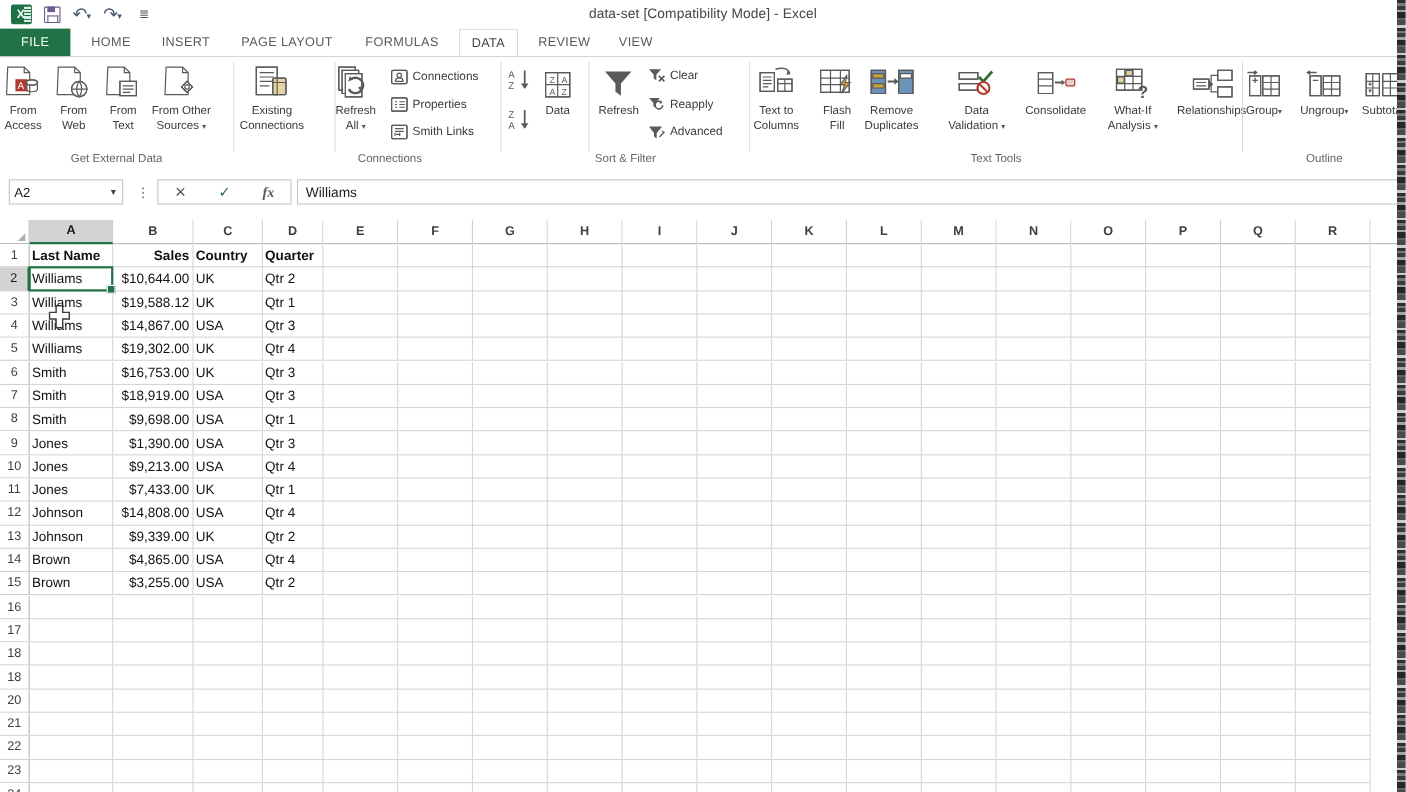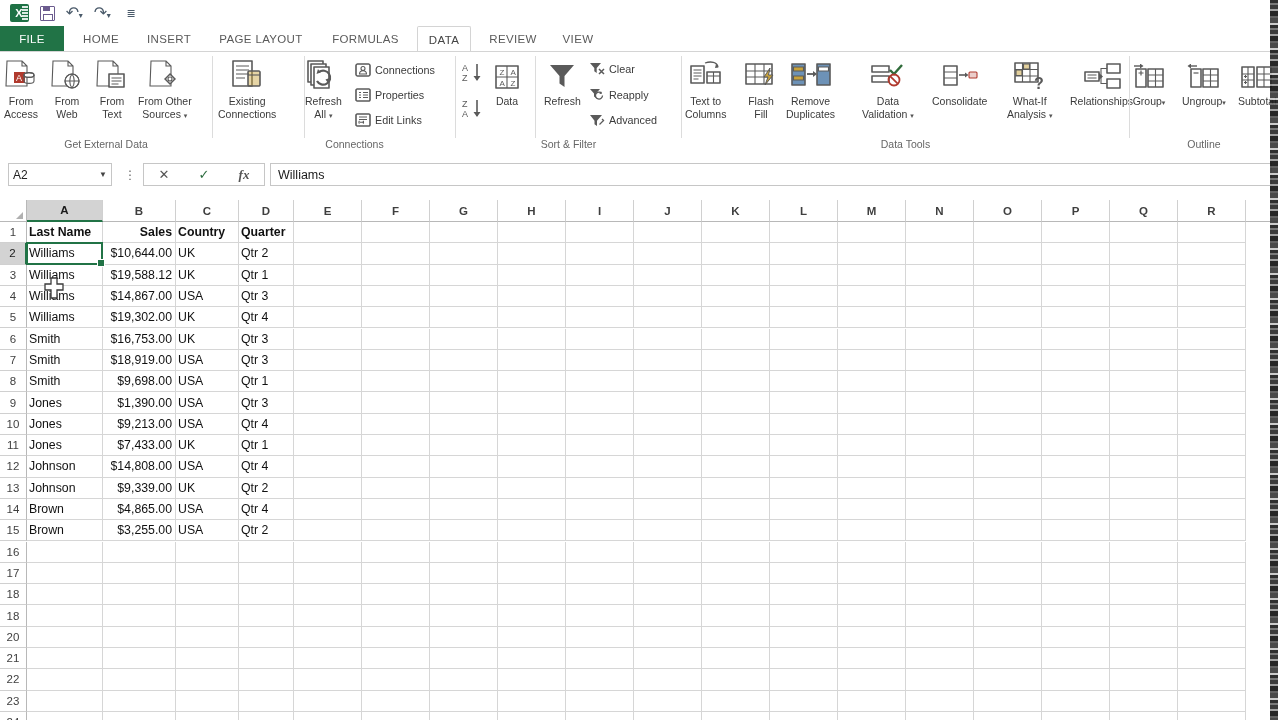--- a/index.html
+++ b/index.html
@@ -193,20 +193,21 @@
           <span class="mini-caret">▼</span>
       </div>
       <div class="qat-btn">
         <span class="arrow-glyph">↷</span>
           <span class="mini-caret">▼</span>
       </div>
       <div class="qat-btn">
         <span class="qat-more">≣</span>
       </div>
     </div>
+    <div class="win-title">data-set  [Compatibility Mode] - Excel</div>
   </div>
 
   <div class="tabstrip" id="tabstrip">
       <div class="tab file" style="left: 0px; width: 64px;">
         <span>FILE</span>
       </div>
       <div class="tab" style="left: 70px; width: 62px;">
         <span>HOME</span>
       </div>
       <div class="tab" style="left: 137px; width: 64px;">
@@ -339,21 +340,21 @@
         </div>
         <div class="smallbtn" style="left: 142px; top: 60px;">
           <span>
             <svg class="ic" width="16" height="16" viewBox="0 0 16 16" fill="none" stroke="#5a5a5a" stroke-width="1.1">
               <rect x="1" y="2" width="14" height="12" rx="1" fill="#fff"></rect>
               <rect x="1" y="2" width="14" height="12" rx="1"></rect>
               <path d="M4 5h8M4 7.5h8"></path>
               <path d="M4.5 11.5a1.8 1.8 0 0 1 0-2.6M8 11.5a1.8 1.8 0 0 0 0-2.6M5 10.2h3"></path>
             </svg>
           </span>
-          <span class="lbl">Edit Links</span>
+          <span class="lbl">Smith Links</span>
         </div>
         <div class="rgroup-title">Connections</div>
       </div>
       <div class="rgroup-divider" style="left: 212px;"></div>
       <div class="rgroup" style="left: 456px; width: 225px;">
         <div class="bigbtn" style="left: 36px;">
           <div class="ico">
             <svg class="ic" width="30" height="30" viewBox="0 0 30 30" fill="none" stroke="#5a5a5a" stroke-width="1.1">
               <rect x="4" y="4" width="22" height="22" fill="#fff"></rect>
               <rect x="4" y="4" width="22" height="22"></rect>
@@ -522,21 +523,21 @@
               <rect x="24" y="2" width="13" height="9" fill="#fff"></rect>
               <rect x="24" y="2" width="13" height="9"></rect>
               <rect x="24" y="17" width="13" height="9" fill="#fff"></rect>
               <rect x="24" y="17" width="13" height="9"></rect>
               <path d="M24 6.5h-6v15h6"></path>
               <path d="M16 11l4 3.5-4 3.5z" fill="#5a5a5a" stroke="none"></path>
             </svg>
           </div>
           <div class="lbl">Relationships</div>
         </div>
-        <div class="rgroup-title">Data Tools</div>
+        <div class="rgroup-title">Text Tools</div>
       </div>
       <div class="rgroup-divider" style="left: 681px;"></div>
       <div class="rgroup" style="left: 1130px; width: 148px;">
         <div class="bigbtn" style="left: 2px;">
           <div class="ico">
             <svg class="ic" width="34" height="28" viewBox="0 0 34 28" fill="none" stroke="#5a5a5a" stroke-width="1.1">
               <path d="M2 2h8" stroke-width="1.4"></path>
               <path d="M8 -0.5l3.5 2.5L8 4.5z" fill="#5a5a5a" stroke="none"></path>
               <rect x="4" y="5" width="10" height="18" fill="#fff"></rect>
               <rect x="4" y="5" width="10" height="18"></rect>

